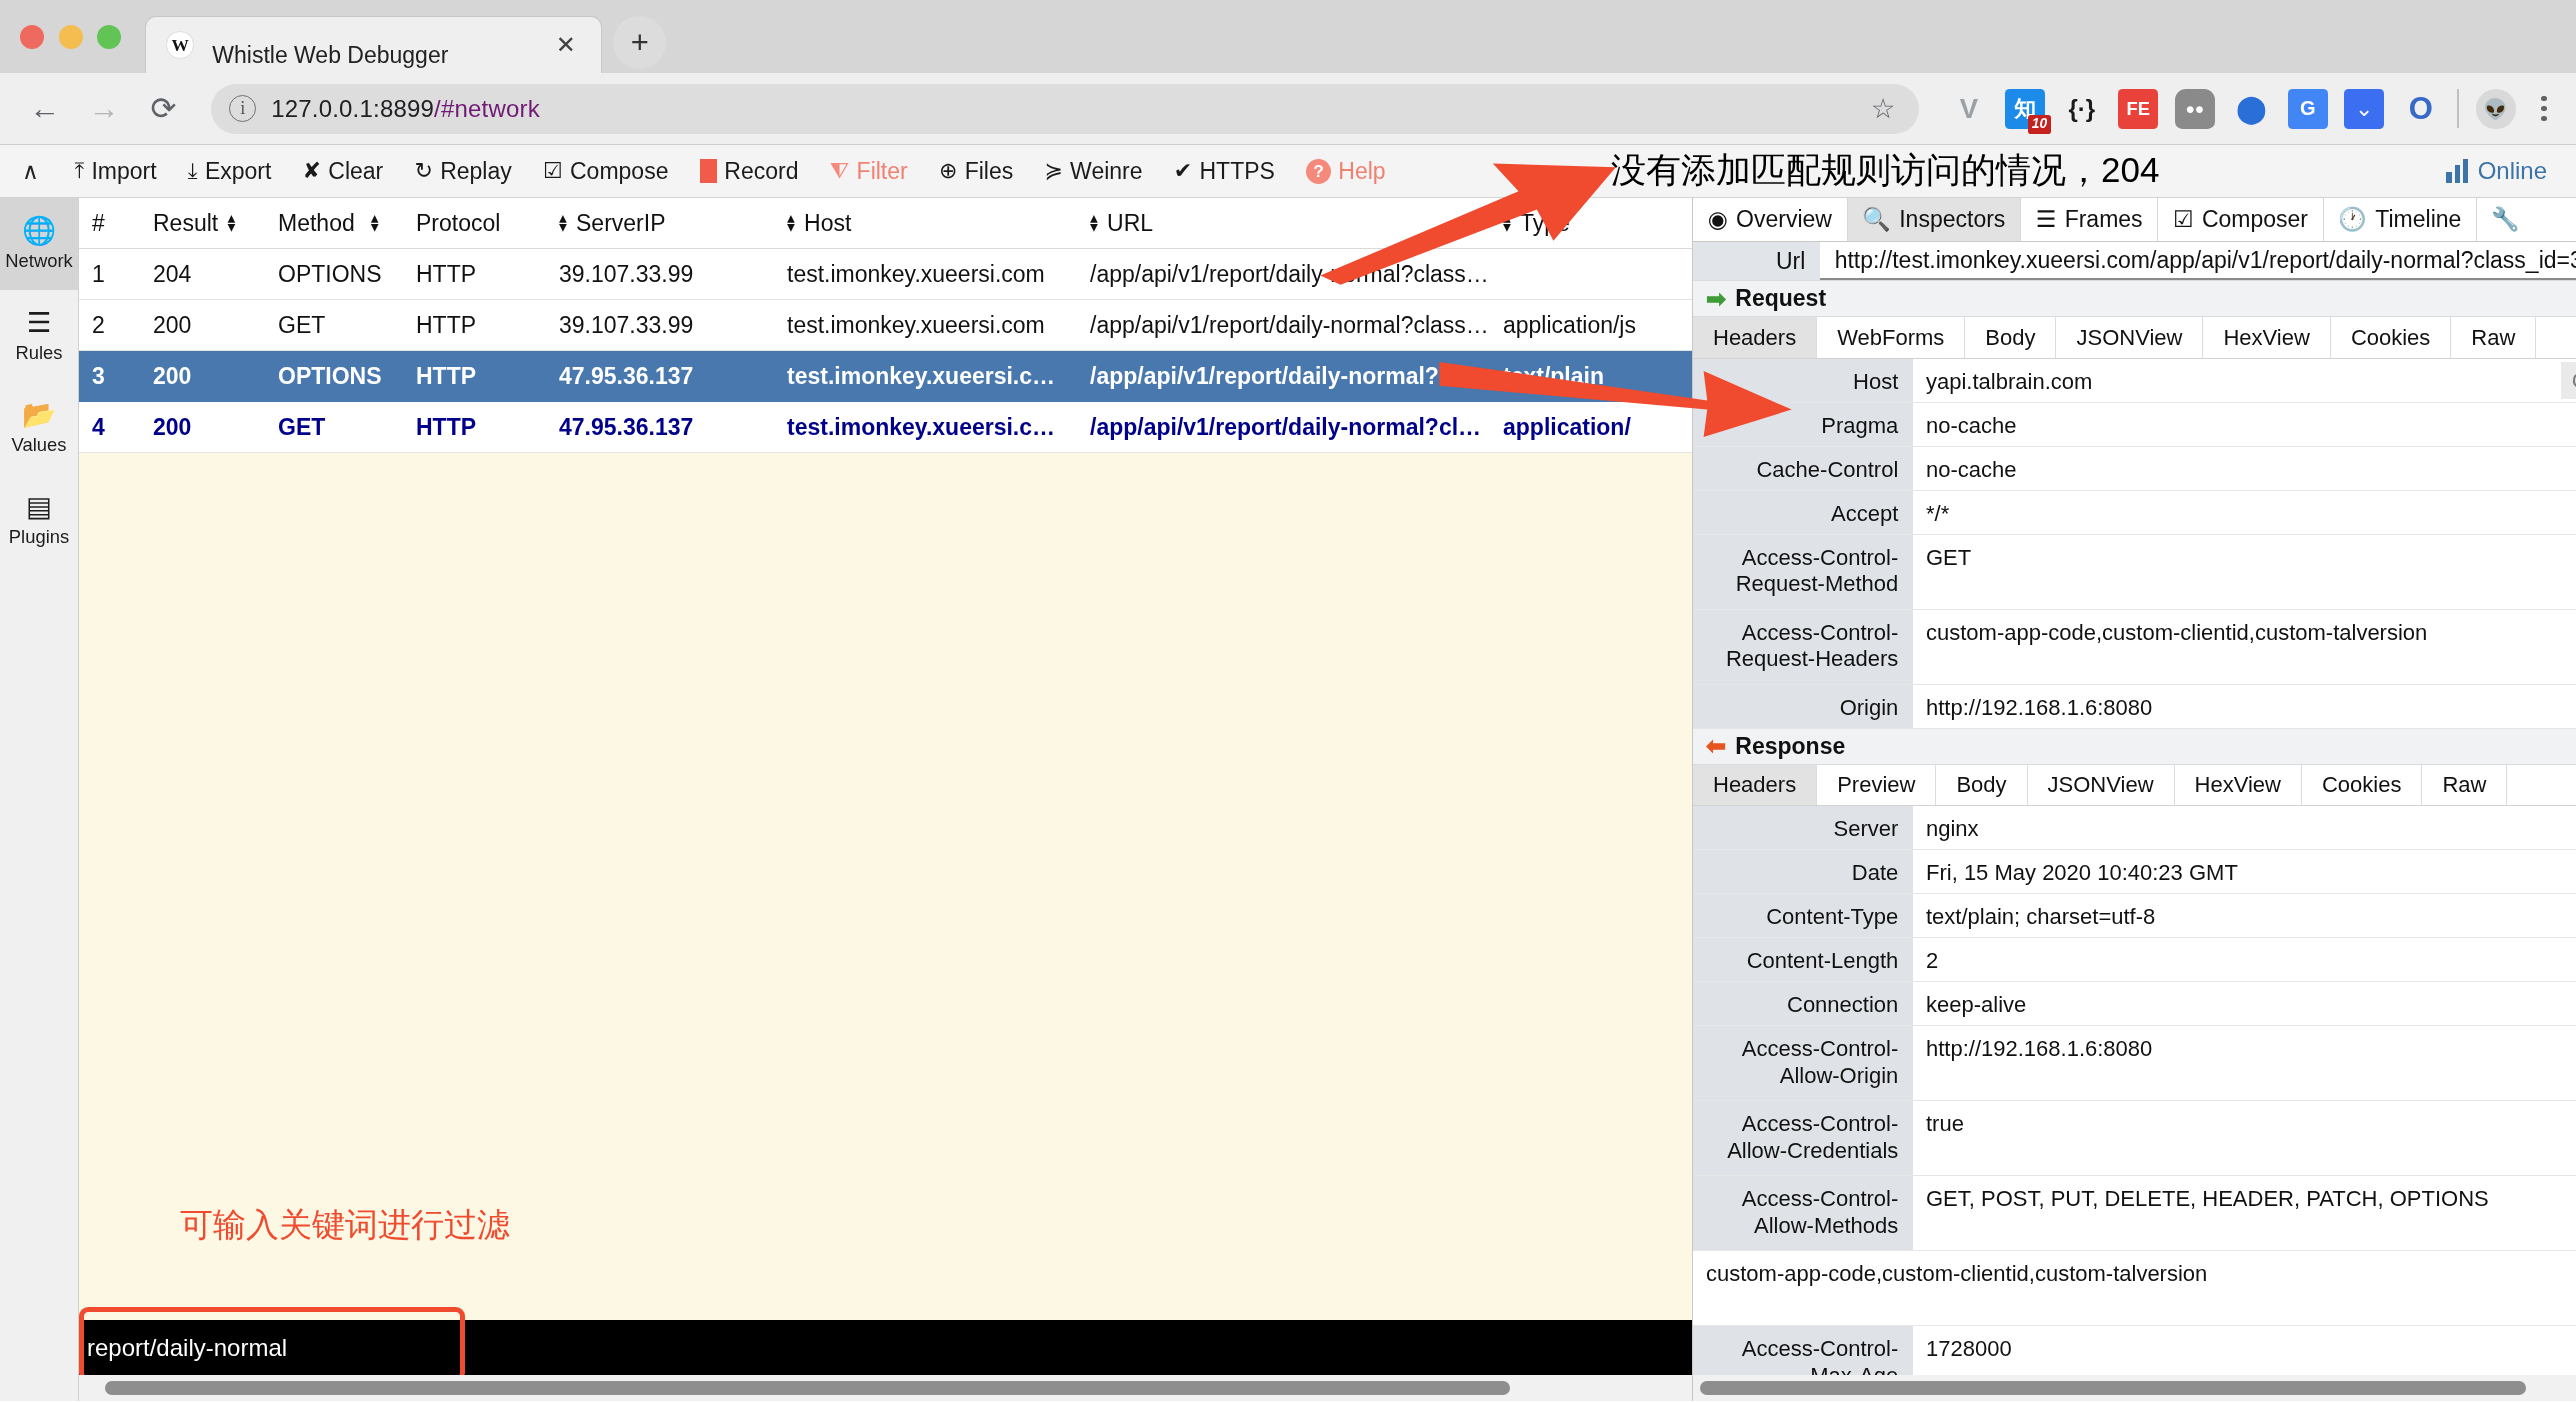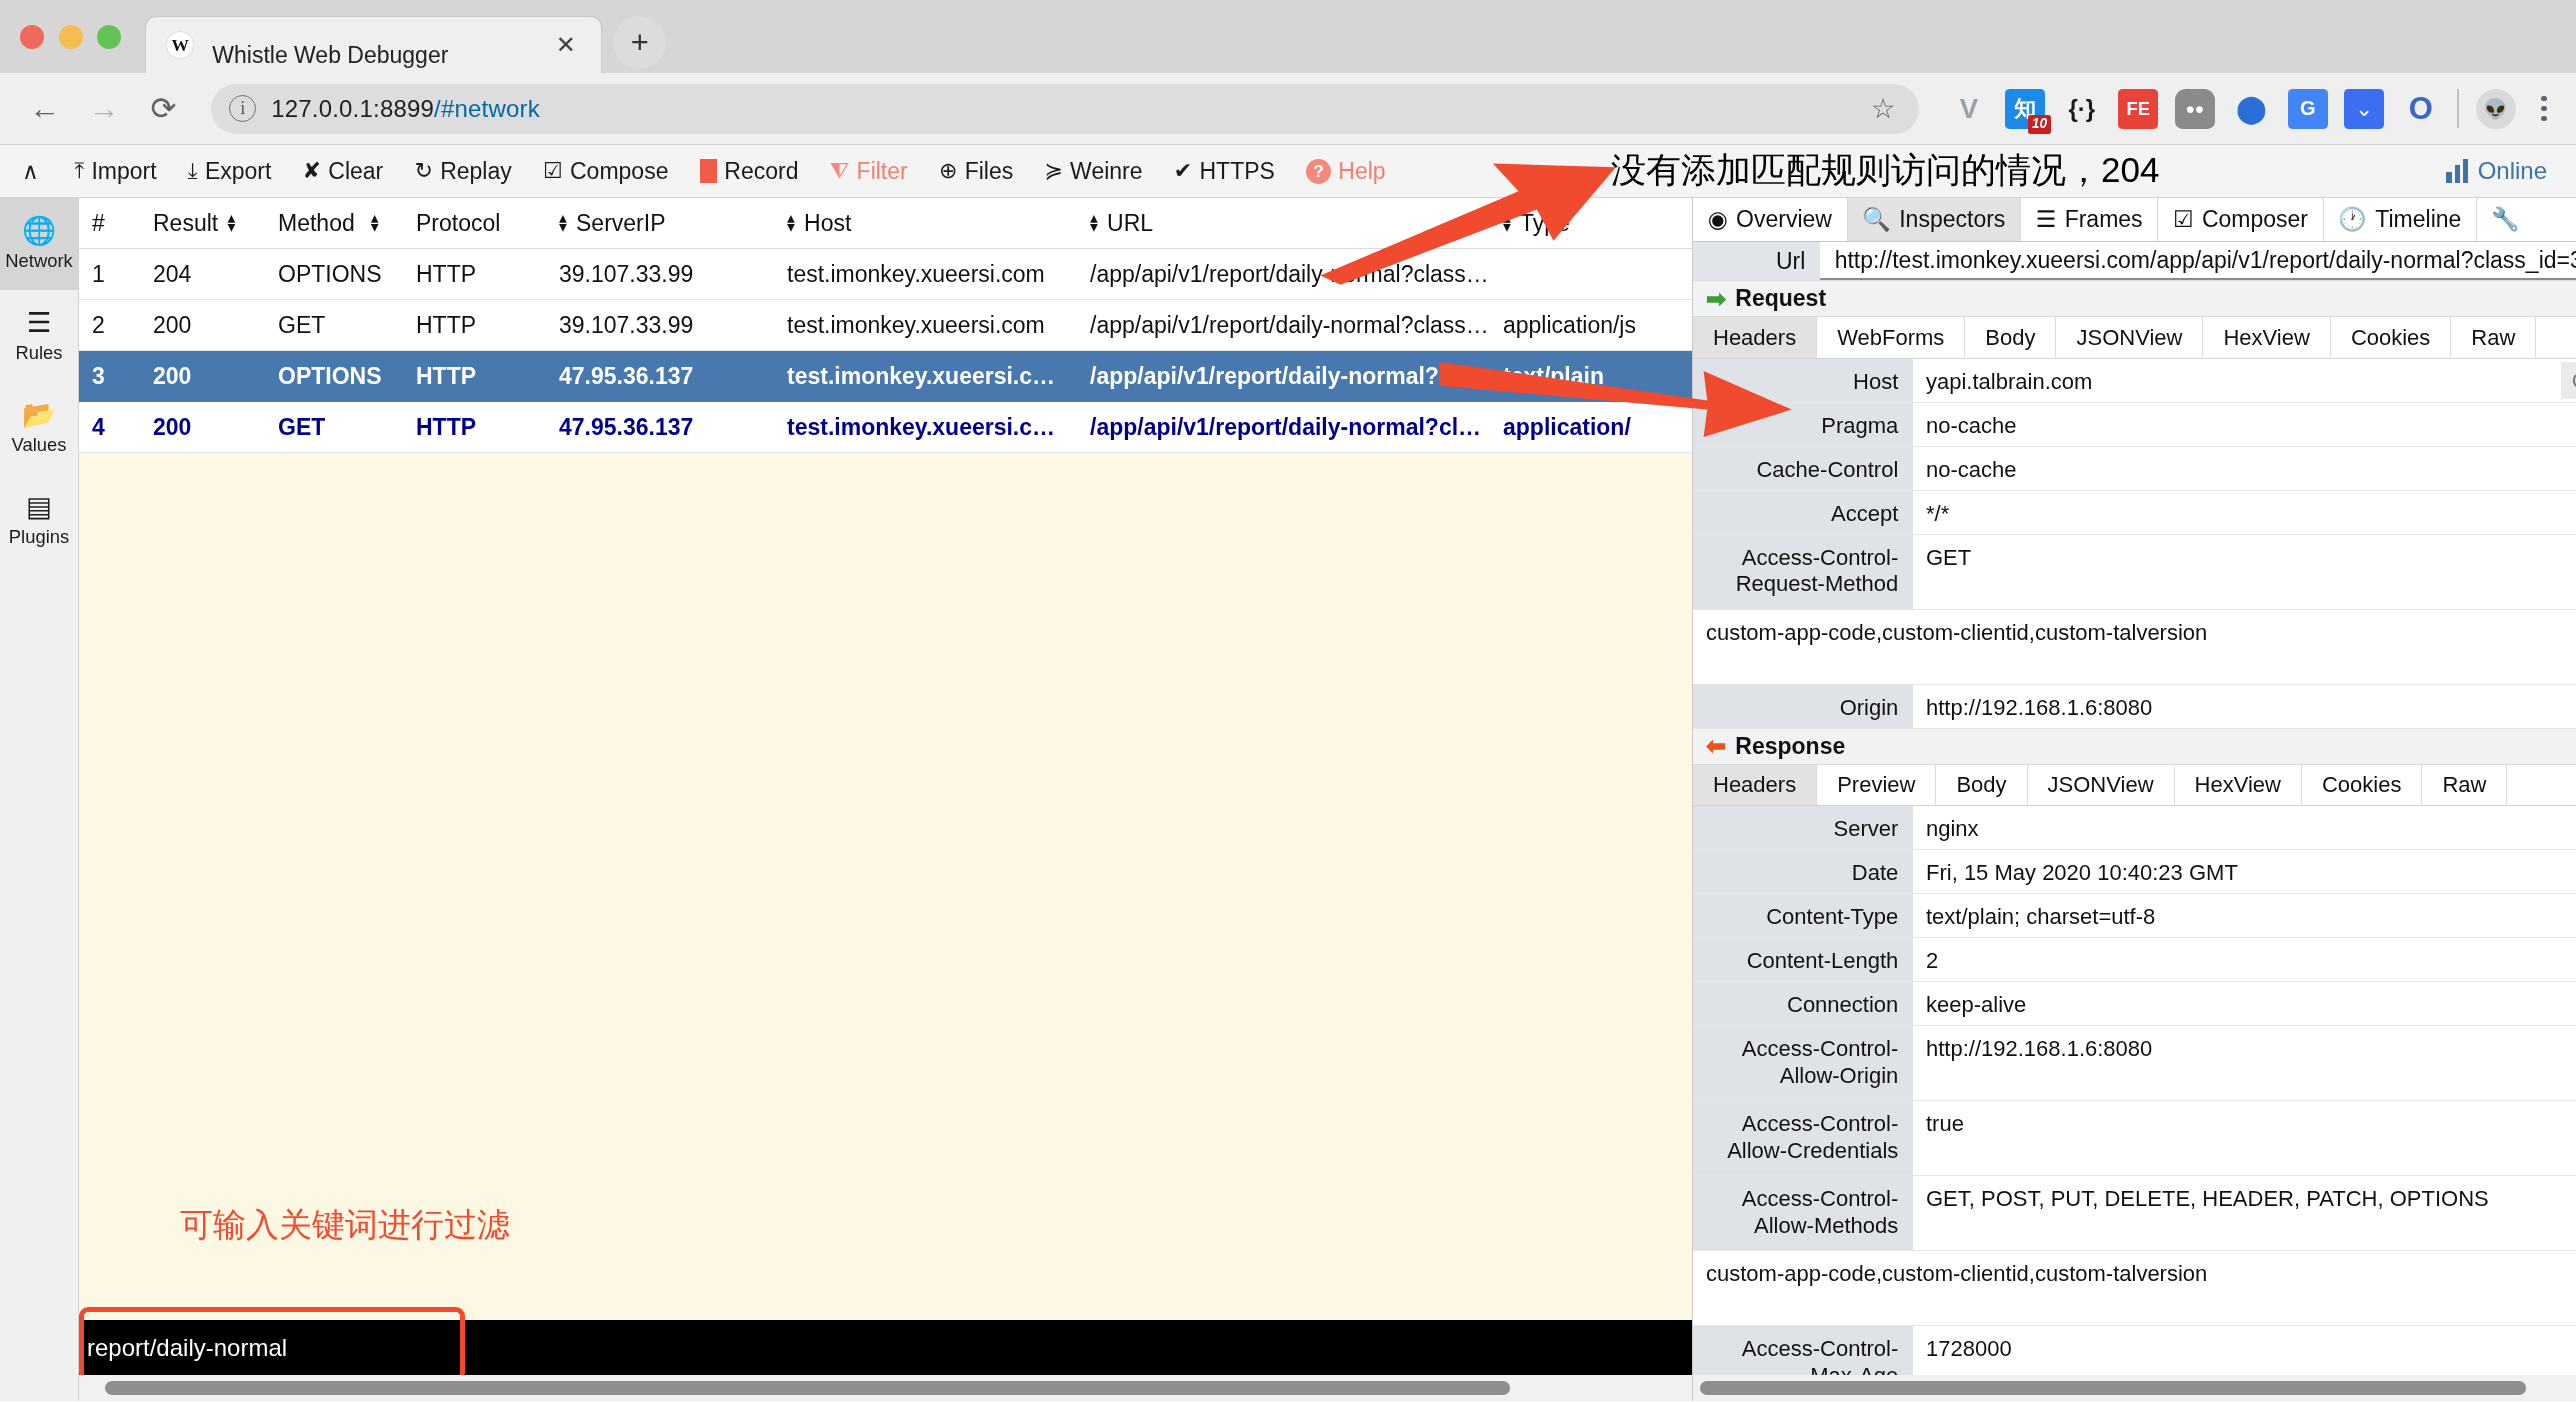--- a/index.html
+++ b/index.html
@@ -62,21 +62,21 @@
     flex: 1; height: 50px; background: #dddddd; border-radius: 26px;
     display: flex; align-items: center; padding: 0 18.4px; gap: 14.7px;
     margin: 0 13px; position: relative;
   }
   .infoicon {
     width: 27.5px; height: 27.5px; border: 1.8px solid #707070; border-radius: 50%;
     display: flex; align-items: center; justify-content: center;
     font-size: 18.4px; color: #555; font-family: "Liberation Serif", serif;
   }
   .urltext { font-size: 24px; color: #202124; letter-spacing: 0.2px; }
-  .urltext .gray { color: #0369a1; }
+  .urltext .gray { color: #701a75; }
   .star { font-size: 27.5px; color: #5f6368; margin-left: auto; padding-right: 5.5px; }
 
   .ext-icons { display: flex; align-items: center; gap: 16.5px; padding-left: 7.3px; }
   .ext {
     width: 40px; height: 40px; display: flex; align-items: center; justify-content: center;
     font-size: 20px; position: relative; border-radius: 4.6px;
   }
   .ext-badge {
     position: absolute; right: -5.5px; bottom: -5.5px; background: #c5221f; color: #fff;
     font-size: 13.8px; line-height: 1; padding: 2.8px 3.7px; border-radius: 2.8px; font-weight: bold; text-align: center;
@@ -521,20 +521,21 @@
           </div>
           <div class="hrow">
             <div class="hk">Accept</div>
             <div class="hv">*/*</div>
           </div>
           <div class="hrow tall">
             <div class="hk">Access-Control-Request-Method</div>
             <div class="hv">GET</div>
           </div>
           <div class="hrow tall">
+            <div class="hk">Access-Control-Request-Headers</div>
             <div class="hv">custom-app-code,custom-clientid,custom-talversion</div>
           </div>
           <div class="hrow">
             <div class="hk">Origin</div>
             <div class="hv">http://192.168.1.6:8080</div>
           </div>
         </div>
 
         <div class="sectitle">
           <span class="arrow-orange">⬅</span>

